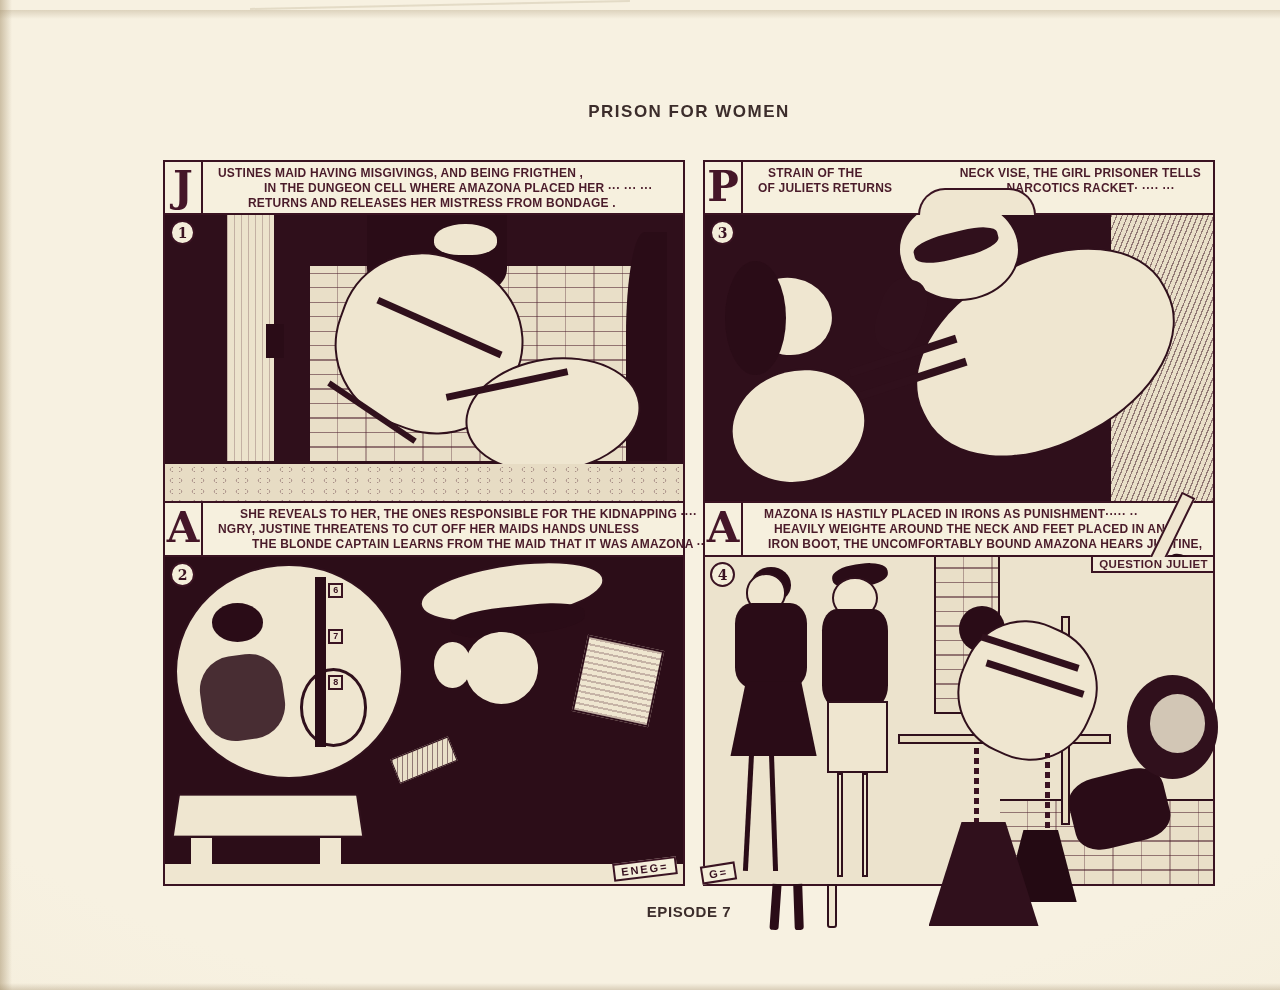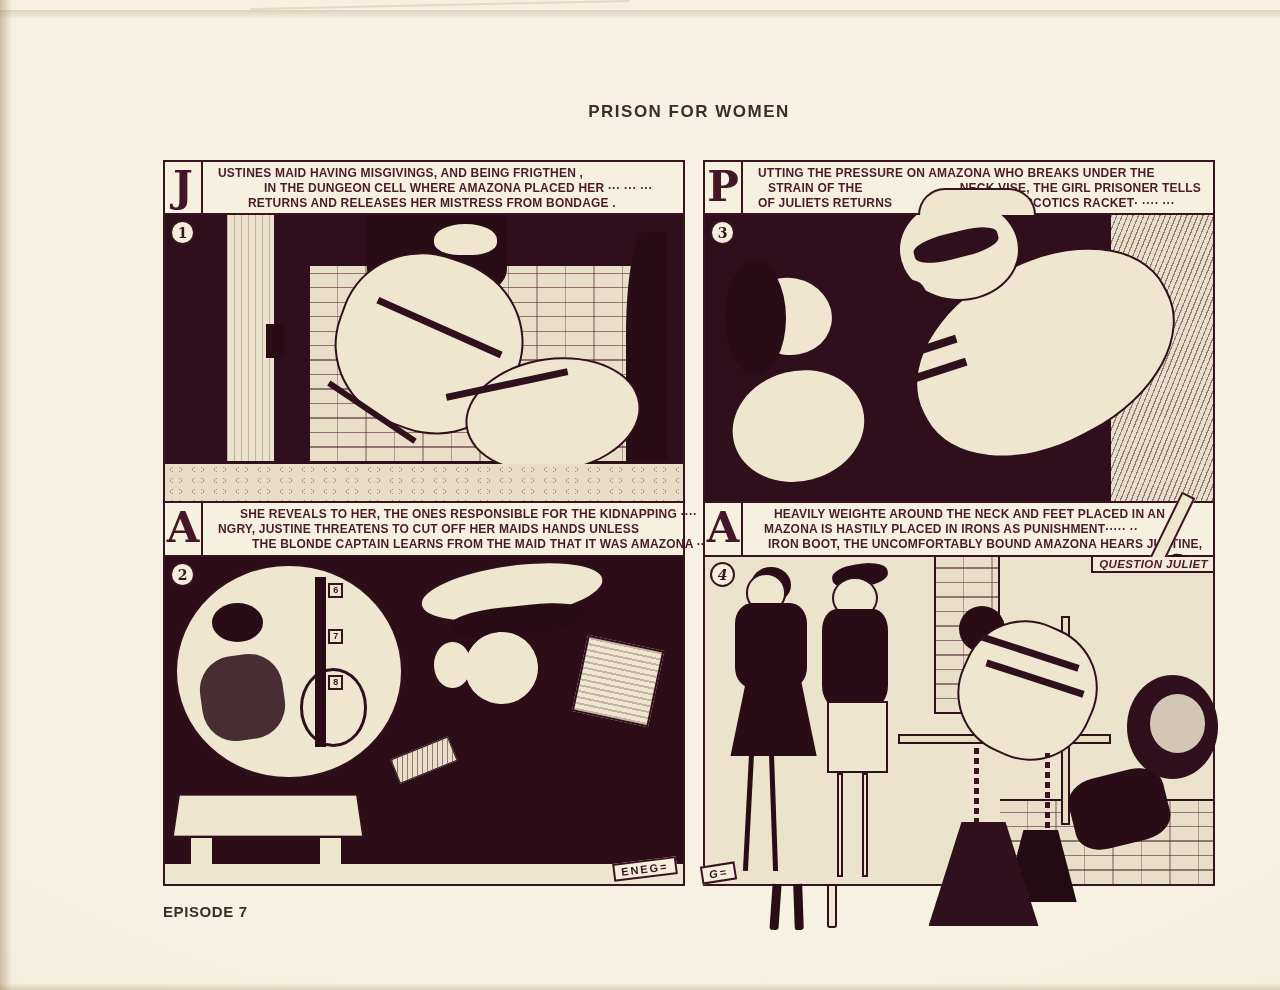--- a/index.html
+++ b/index.html
@@ -17,21 +17,21 @@
     background:linear-gradient(180deg, rgba(160,140,105,.30), rgba(160,140,105,0)); }
   .crease-top2 { position:absolute; left:250px; top:4px; width:380px; height:2px;
     background:rgba(160,140,105,.22); transform:rotate(-1.2deg); }
   .edge-bottom { position:absolute; left:0; bottom:0; width:100%; height:7px;
     background:linear-gradient(0deg, rgba(150,128,92,.30), rgba(150,128,92,0)); }
 
   .title { position:absolute; top:102px; left:163px; width:1052px;
     text-align:center; font-size:17px; font-weight:600; letter-spacing:1.5px;
     color:#3c2d2b; }
   .footer { position:absolute; top:903px; left:163px; width:1052px;
-    font-size:15px; font-weight:700; letter-spacing:.6px;
+    text-align:center; font-size:15px; font-weight:700; letter-spacing:.6px;
     color:#3c2d2b; }
 
   .comic { position:absolute; left:163px; top:160px; width:1052px; height:726px; }
   .col { position:absolute; top:0; height:726px; }
 
   .cap { position:absolute; left:0; right:0; display:flex;
     background:#f6f0de; border:2px solid #3a1322; color:#4a1b2a; }
   .cap.joined { border-top:none; }
   .dropcap { flex:0 0 38px; border-right:2px solid #3a1322; text-align:center;
     font-family:"DejaVu Serif", serif; font-weight:700; color:#451628;
@@ -148,21 +148,20 @@
         <div class="sigbox s" style="right:6px; bottom:6px; transform:rotate(-7deg);">ENEG=</div>
         <div class="badge">2</div>
       </div>
     </div>
 
     <div class="col" style="left:540px; width:512px;">
 
       <div class="cap" style="top:0; height:55px;">
         <div class="dropcap">P</div>
         <div class="captext">
-          <div class="cl">UTTING THE PRESSURE ON AMAZONA WHO BREAKS UNDER THE</div>
           <div class="cl split">
             <span style="padding-left:10px;">STRAIN OF THE</span>
             <span>NECK VISE, THE GIRL PRISONER TELLS</span>
           </div>
           <div class="cl split">
             <span>OF JULIETS RETURNS</span>
             <span style="padding-right:26px;">NARCOTICS RACKET· ···· ···</span>
           </div>
         </div>
         <div class="s" style="left:42%; bottom:-2px; width:118px; height:27px; background:#efe6d0; border:2px solid #3a1322; border-bottom:none; border-radius:60px 60px 0 0; z-index:6;"></div>
@@ -178,29 +177,29 @@
         <div class="s light" style="left:5%; top:54%; width:27%; height:40%; border-radius:50%; transform:rotate(-15deg); border:2px solid #30101c;"></div>
         <div class="s strap" style="left:28%; top:48%; width:22%; height:8px; transform:rotate(-18deg);"></div>
         <div class="s strap" style="left:30%; top:56%; width:22%; height:8px; transform:rotate(-18deg);"></div>
         <div class="s strap" style="left:34%; top:22%; width:9%; height:26%; border-radius:40%; transform:rotate(18deg);"></div>
         <div class="badge">3</div>
       </div>
 
       <div class="cap joined" style="top:343px; height:54px; overflow:visible;">
         <div class="dropcap">A</div>
         <div class="captext">
+          <div class="cl" style="padding-left:6px;">MAZONA IS HASTILY PLACED IN IRONS AS PUNISHMENT····· ··</div>
           <div class="cl" style="padding-left:16px;">HEAVILY WEIGHTE AROUND THE NECK AND FEET PLACED IN AN</div>
-          <div class="cl" style="padding-left:6px;">MAZONA IS HASTILY PLACED IN IRONS AS PUNISHMENT····· ··</div>
           <div class="cl" style="padding-left:10px;">IRON BOOT, THE UNCOMFORTABLY BOUND AMAZONA HEARS JUSTINE,</div>
         </div>
         <div class="s" style="right:34px; top:-12px; width:15px; height:78px; background:#efe6d0; border:2px solid #3a1322; transform:rotate(26deg); z-index:6;"></div>
         <div class="s dark" style="right:18px; top:52px; width:26px; height:15px; border-radius:50% 50% 40% 40%; transform:rotate(26deg); z-index:7;"></div>
       </div>
 
-      <div class="art" style="top:397px; height:329px; background:#ece3cd;font-style:italic;">
+      <div class="art" style="top:397px; height:329px; background:#ece3cd;">
         <div class="cornerlabel">QUESTION JULIET</div>
         <div class="s brick" style="left:45%; top:0; width:13%; height:48%; border:2px solid #30101c; border-top:none;"></div>
         <div class="s brick" style="right:0; bottom:0; width:42%; height:26%; border-top:2px solid #30101c;"></div>
 
         <div class="s dark" style="left:9%; top:3%; width:8%; height:11%; border-radius:50%;"></div>
         <div class="s light" style="left:8%; top:5%; width:8%; height:12%; border-radius:50%; border:2px solid #30101c;"></div>
         <div class="s dark" style="left:6%; top:14%; width:14%; height:26%; border-radius:24%;"></div>
         <div class="s dark" style="left:5%; top:38%; width:17%; height:23%; clip-path:polygon(18% 0, 82% 0, 100% 100%, 0 100%);"></div>
         <div class="s dark" style="left:8%; top:60%; width:5px; height:36%; transform:rotate(3deg);"></div>
         <div class="s dark" style="left:13%; top:60%; width:5px; height:36%; transform:rotate(-2deg);"></div>

